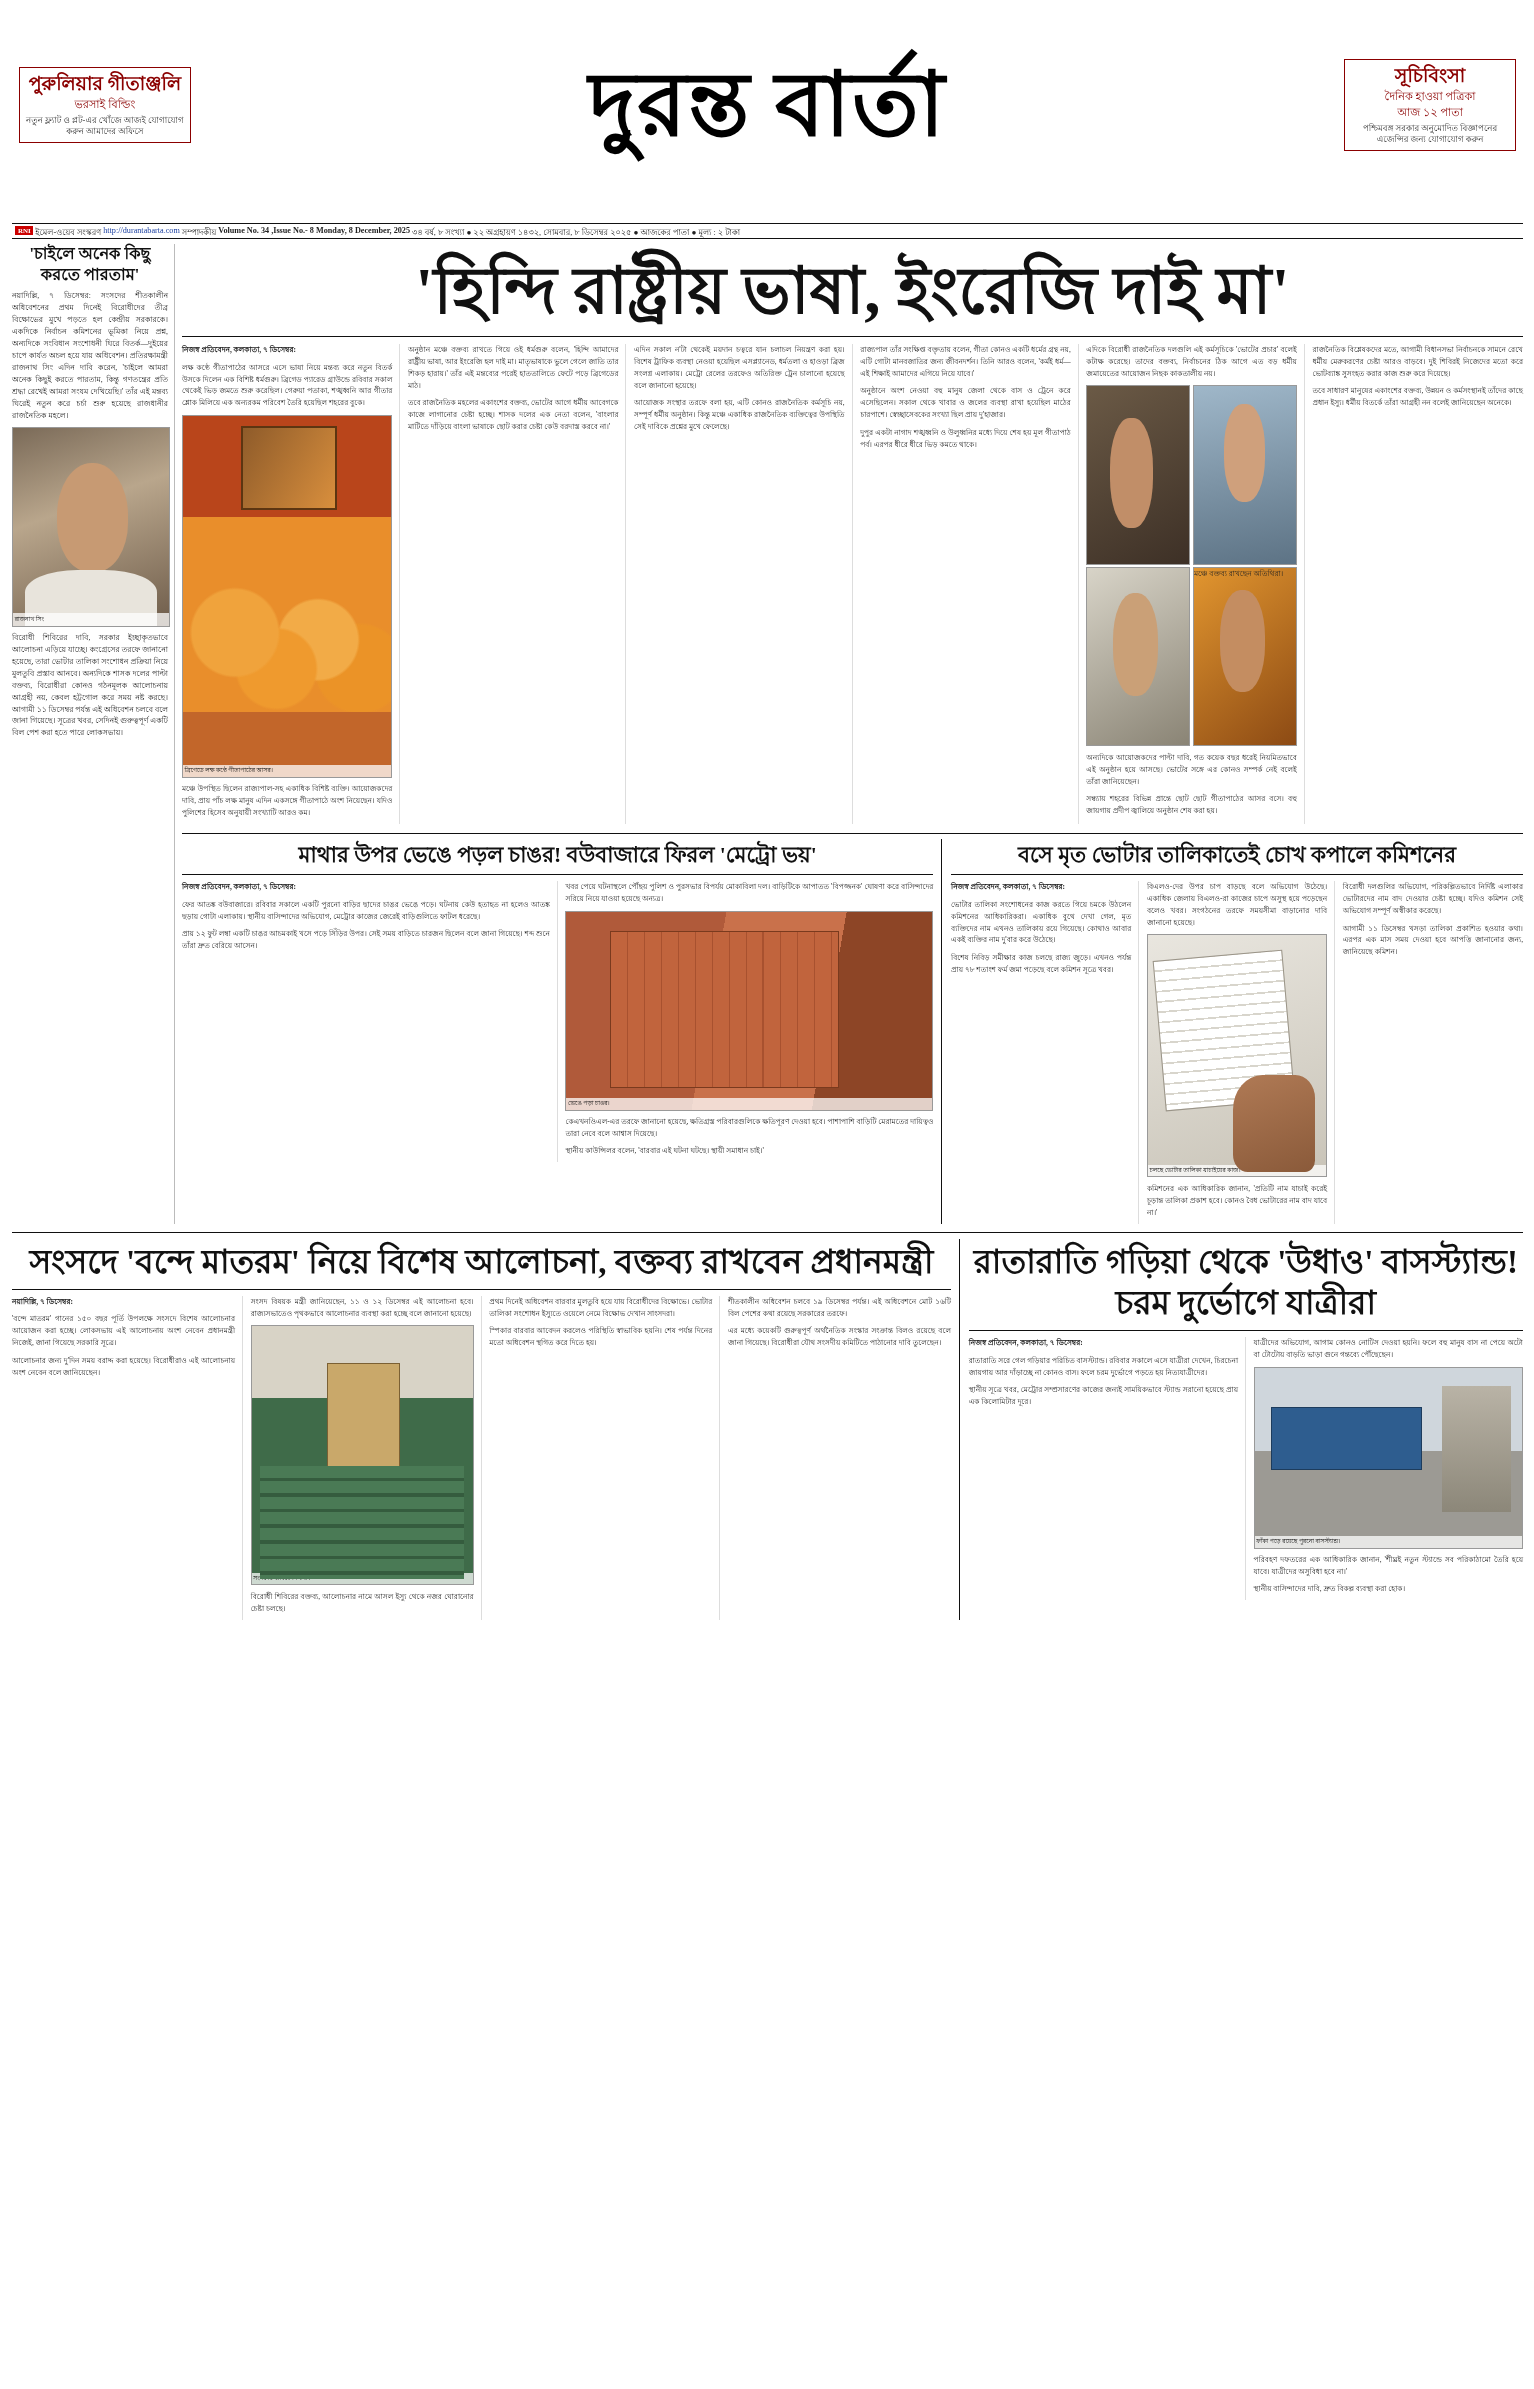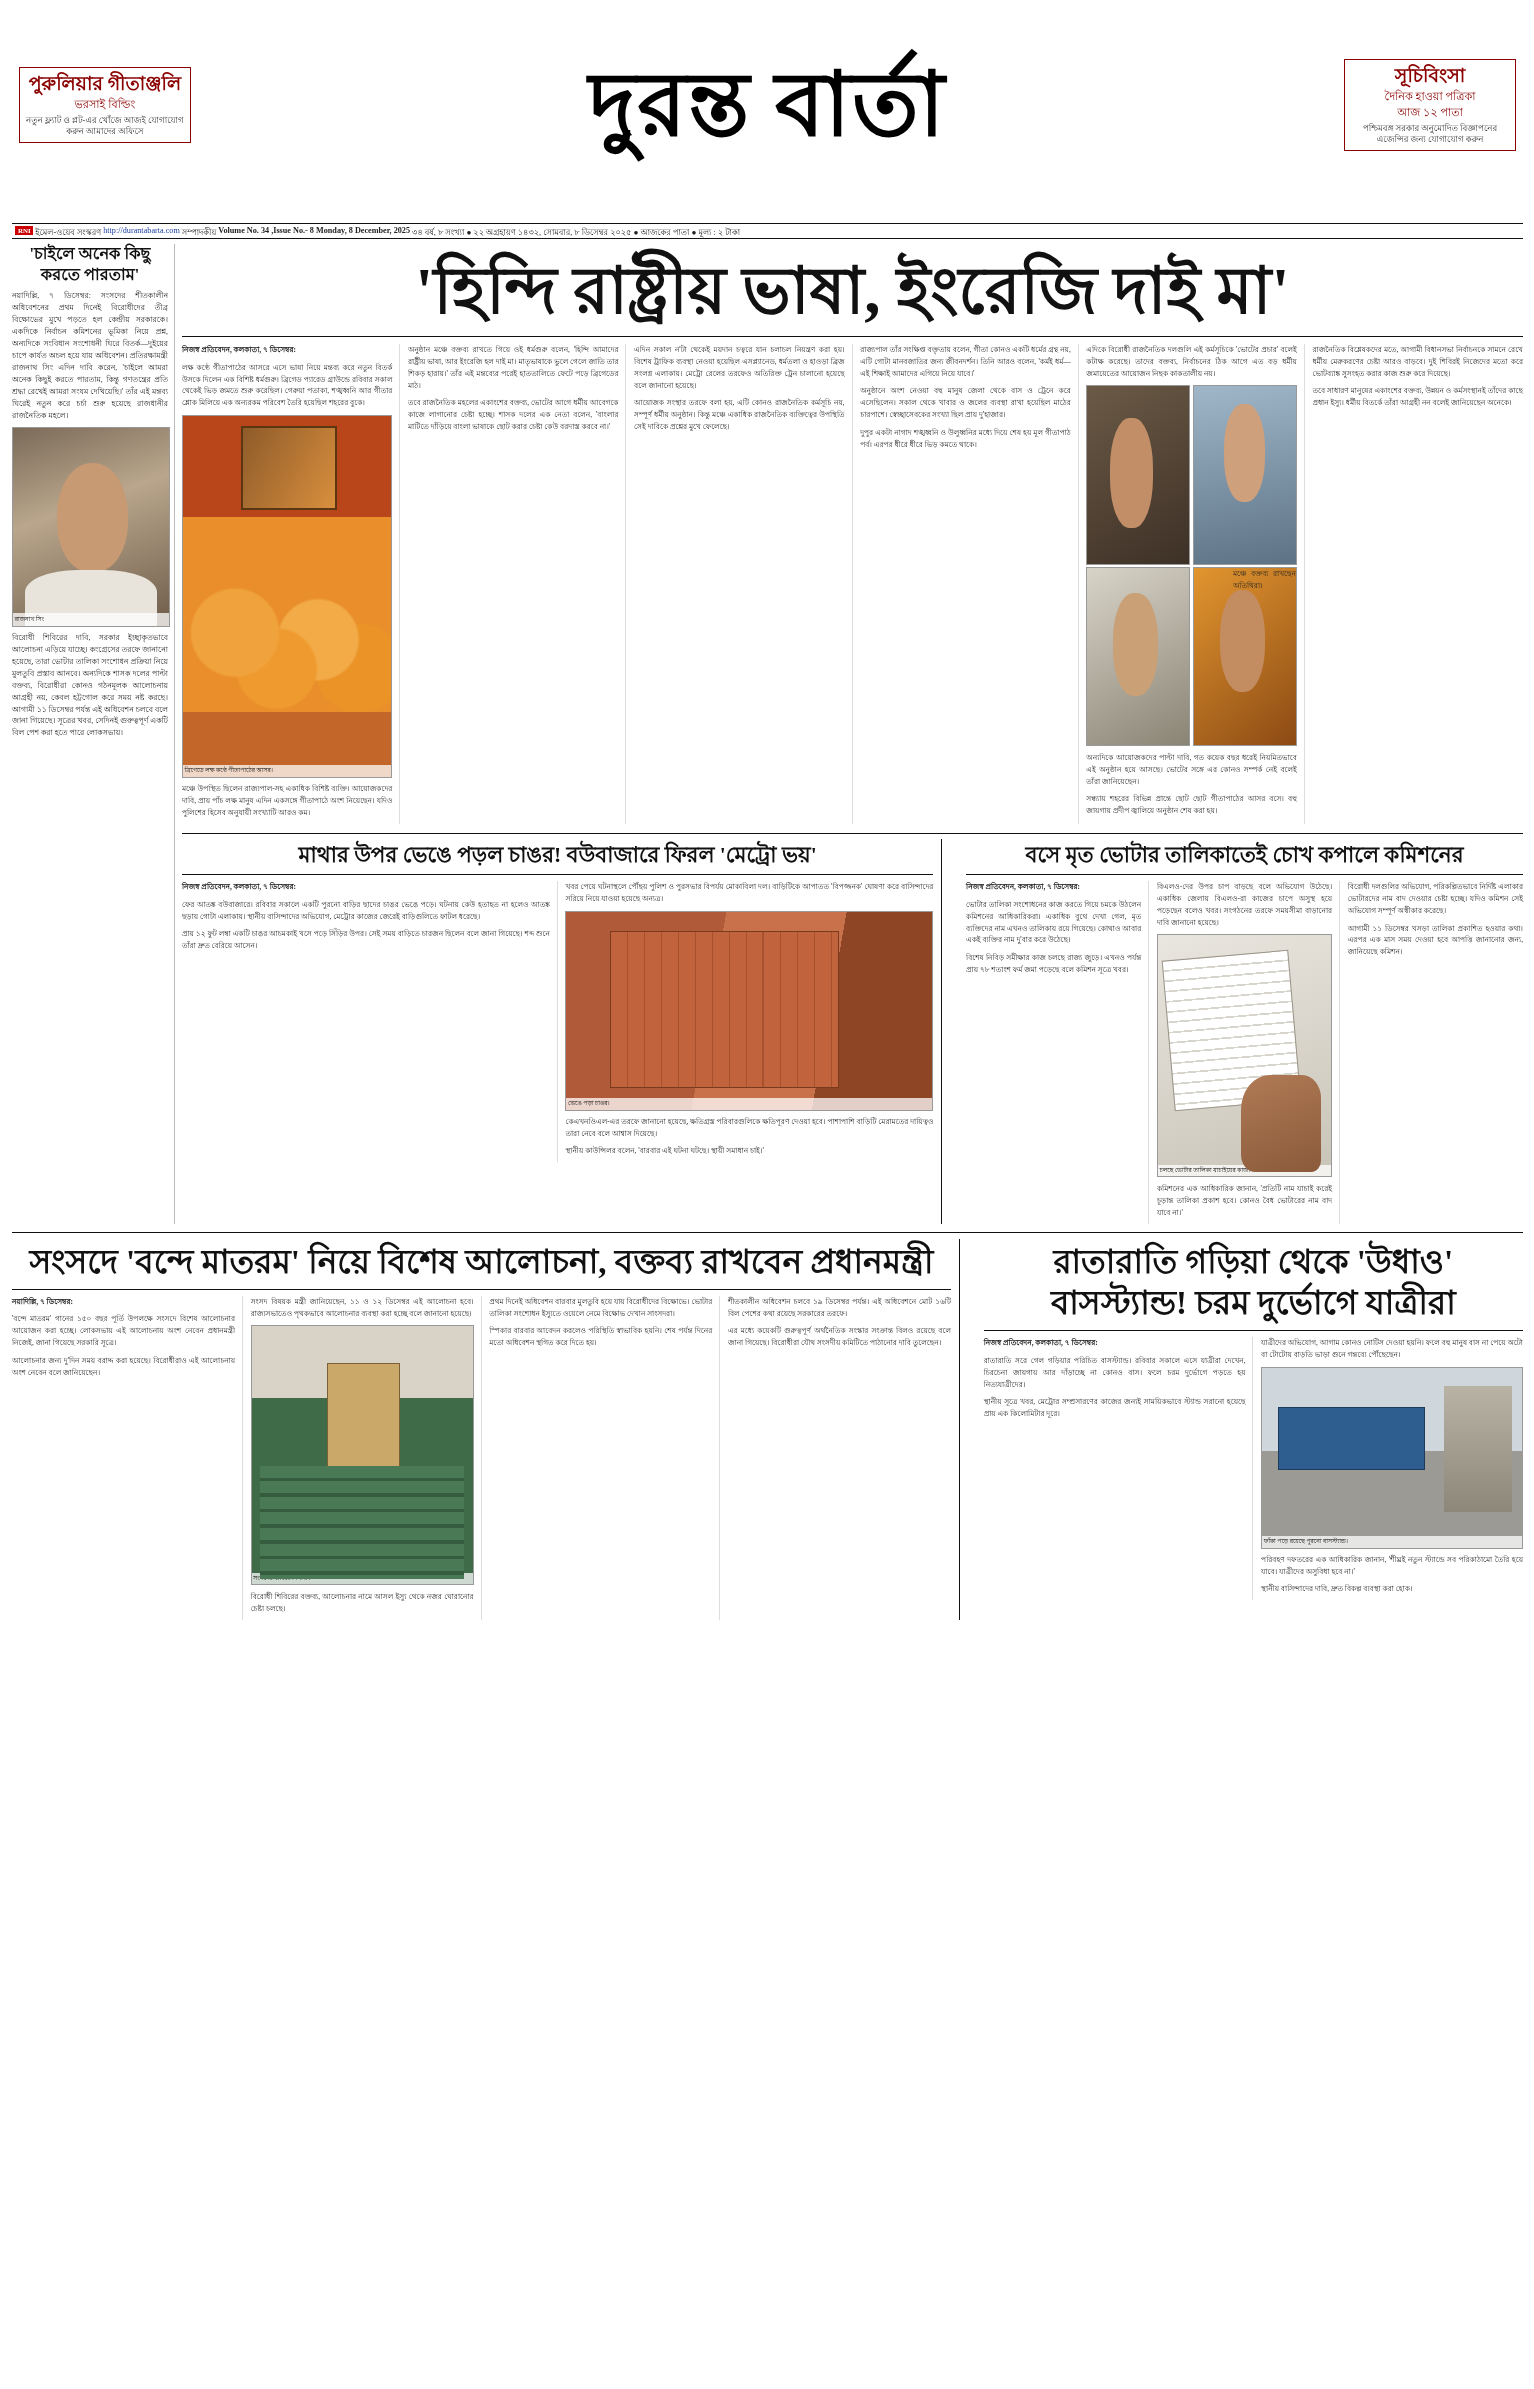--- a/index.html
+++ b/index.html
@@ -234,21 +234,21 @@
   }
 
   .ph-grid4 {
     display: grid;
     grid-template-columns: 1fr 1fr;
     grid-template-rows: 1fr 1fr;
     gap: 2.6px;
     height: 361px;
     margin: 5.2px 0;
   }
-  .ph-grid4 > div { position: relative; border: 0.9px solid #999; overflow: hidden; padding-left: 39px; }
+  .ph-grid4 > div { position: relative; border: 0.9px solid #999; overflow: hidden; }
   .g1 { background: linear-gradient(150deg,#6b5a46,#3d3026); }
   .g1::after { content:""; position:absolute; left:22%; top:18%; width:42%; height:62%; border-radius:45%; background:#c18e68; }
   .g2 { background: linear-gradient(170deg,#9fb7c9,#5d7385); }
   .g2::after { content:""; position:absolute; left:30%; top:10%; width:40%; height:55%; border-radius:45%; background:#cfa07c; }
   .g3 { background: linear-gradient(150deg,#d8d4c8,#8a8475); }
   .g3::after { content:""; position:absolute; left:25%; top:14%; width:44%; height:58%; border-radius:45%; background:#caa077; }
   .g4 { background: linear-gradient(140deg,#e2962f,#8c4a14); }
   .g4::after { content:""; position:absolute; left:26%; top:12%; width:44%; height:58%; border-radius:45%; background:#c48d61; }
 
   .ph-wall {
@@ -323,21 +323,21 @@
     padding: 3.4px 0 6px;
     border-bottom: 0.9px solid #111;
     margin-bottom: 6px;
   }
   .sec-hl.big {
     font-size: 33px;
     line-height: 1.25;
   }
   .two-pack {
     display: flex;
-    gap: 24px;
+    gap: 9px;
   }
   .pack-left { flex: 0 0 calc(57% - 4.3px); border-right: 1.7px solid #111; padding-right: 7.7px; box-sizing: border-box; }
   .pack-right { flex: 1; }
   .pack-a { flex: 0 0 calc(63% - 4.3px); border-right: 1.7px solid #111; padding-right: 7.7px; box-sizing: border-box; }
   .pack-b { flex: 1; }
 </style>
 </head>
 <body>
 
 <div class="page">

